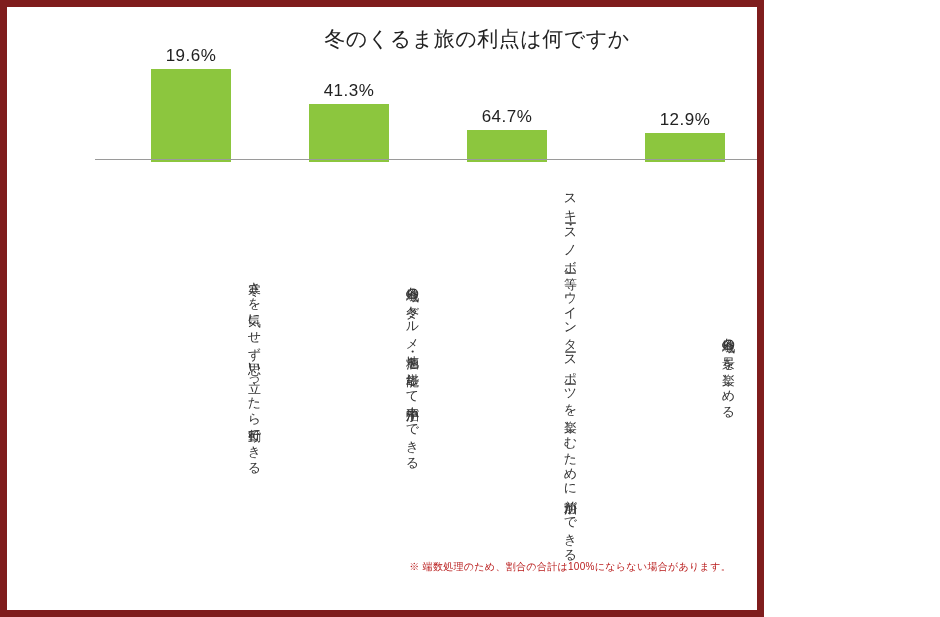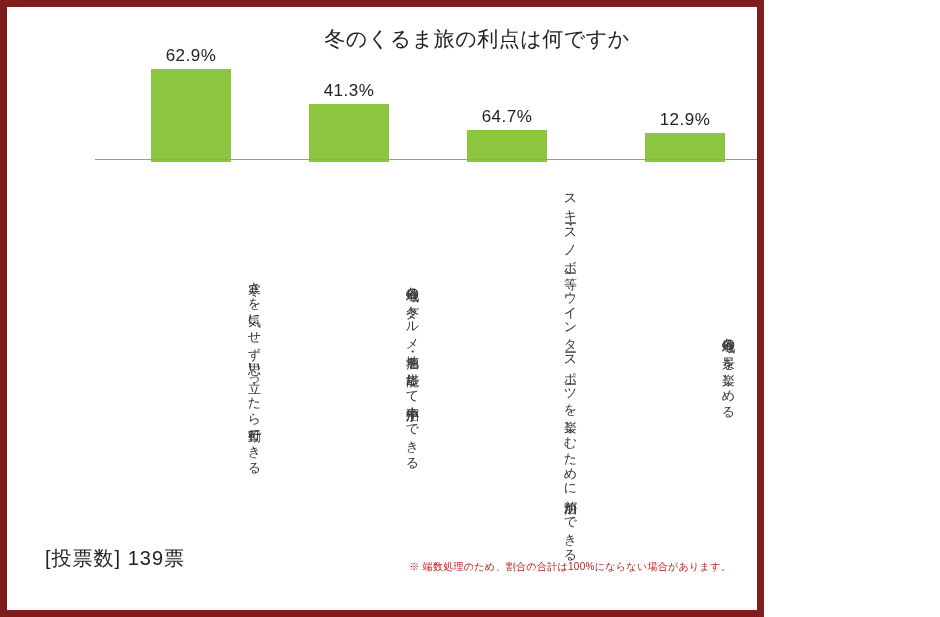--- a/index.html
+++ b/index.html
@@ -102,21 +102,21 @@
 </style>
 </head>
 <body>
 
 <div id="page">
 
   <div id="chart-title">冬のくるま旅の利点は何ですか</div>
 
   <div id="plot">
     <div class="bar-group" style="left:26px;">
-      <div class="bar-value">62.9%</div>
+      <div class="bar-value">19.6%</div>
       <div class="bar-rect" style="height: 93px; background: rgb(140, 198, 62);"></div>
     </div>
     <div class="bar-group" style="left:184px;">
       <div class="bar-value">41.3%</div>
       <div class="bar-rect" style="height: 58px; background: rgb(140, 198, 62);"></div>
     </div>
     <div class="bar-group" style="left:342px;">
       <div class="bar-value">64.7%</div>
       <div class="bar-rect" style="height: 32px; background: rgb(140, 198, 62);"></div>
     </div>
@@ -137,16 +137,15 @@
   <div class="cat-label" style="left:420px;">
     <span class="cat-inner">スキー・スノボー等、ウインタースポーツを楽しむために前泊ができる</span>
   </div>
   <div class="cat-label" style="left:578px;">
     <span class="cat-inner">各地域の景を楽しめる</span>
   </div>
   <div class="cat-label" style="left:736px;">
     <span class="cat-inner">その他</span>
   </div>
 
-  <div id="footer-count">[投票数] 139票</div>
   <div id="footer-note">※ 端数処理のため、割合の合計は100%にならない場合があります。</div>
 
 </div>
 
 </body></html>

